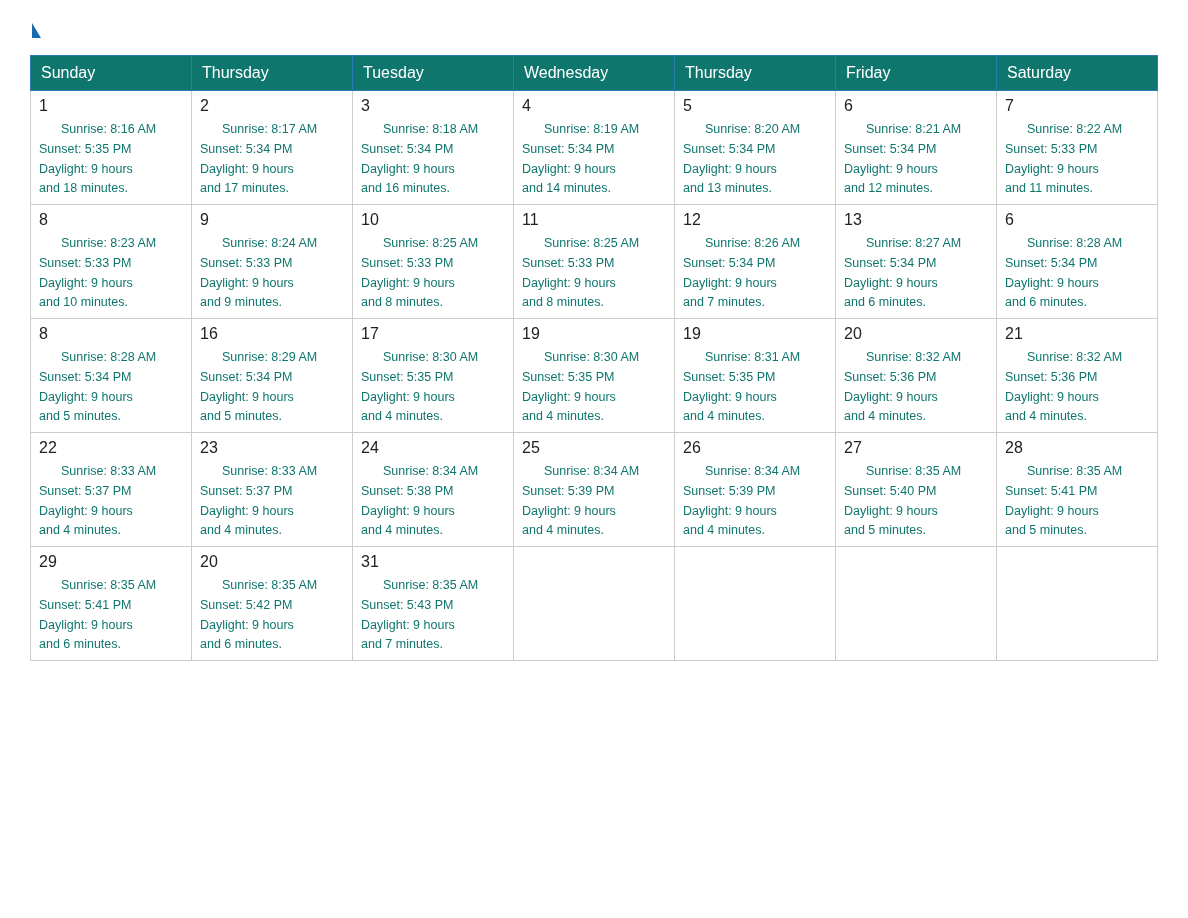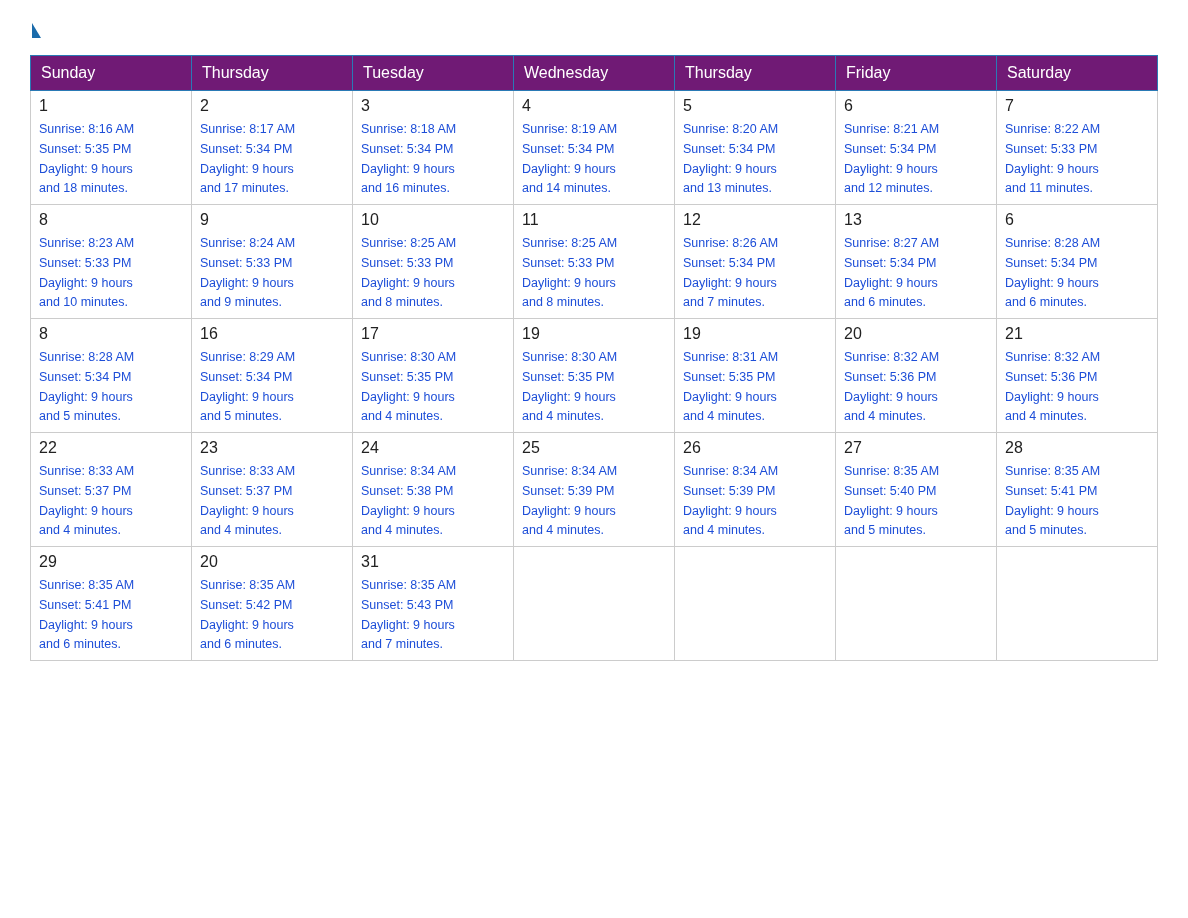--- a/index.html
+++ b/index.html
@@ -41,21 +41,21 @@
     .location-title {
       font-size: 22px;
       color: #333;
       margin-top: 5px;
     }
     .calendar {
       width: 100%;
       border-collapse: collapse;
     }
     .calendar th {
-      background-color: #701a75;
+      background-color: #0f766e;
       color: #fff;
       padding: 8px 10px;
       text-align: left;
       font-size: 16px;
       font-weight: normal;
       border: 1px solid #2a7ab5;
     }
     .calendar td {
       border: 1px solid #ccc;
       vertical-align: top;
@@ -65,22 +65,23 @@
       height: 110px;
     }
     .day-number {
       font-size: 16px;
       color: #222;
       display: block;
       margin-bottom: 4px;
     }
     .day-info {
       font-size: 12.5px;
-      color: #1d4ed8;
+      color: #0f766e;
       line-height: 1.5;
+      margin-left: 22px;
     }
     .empty-cell {
       background: #fff;
     }
     .logo-general {
       font-size: 22px;
       font-weight: bold;
       color: #333;
     }
   </style>

